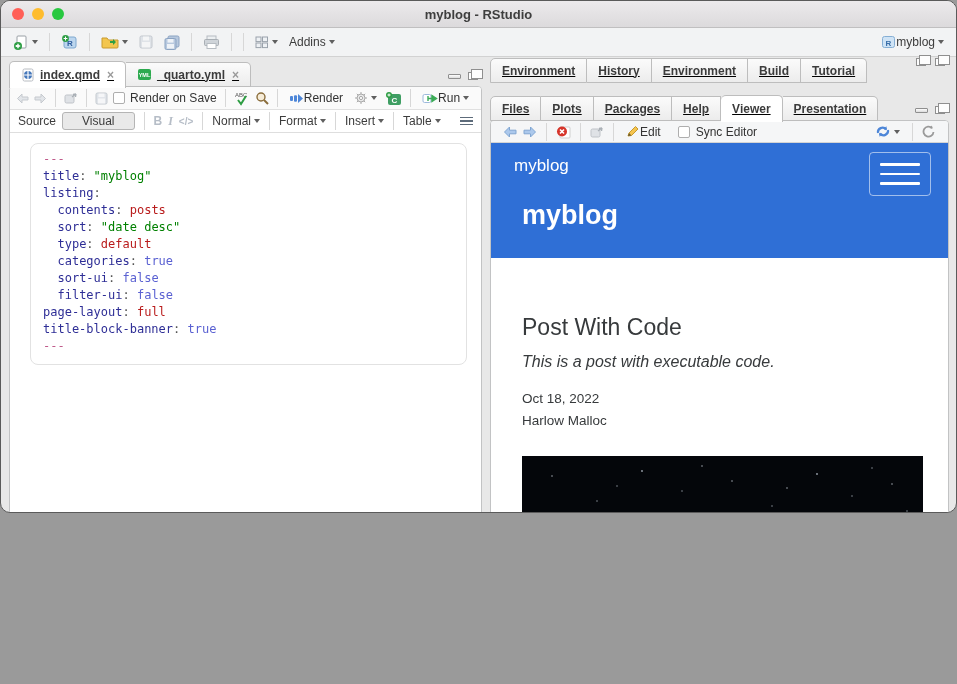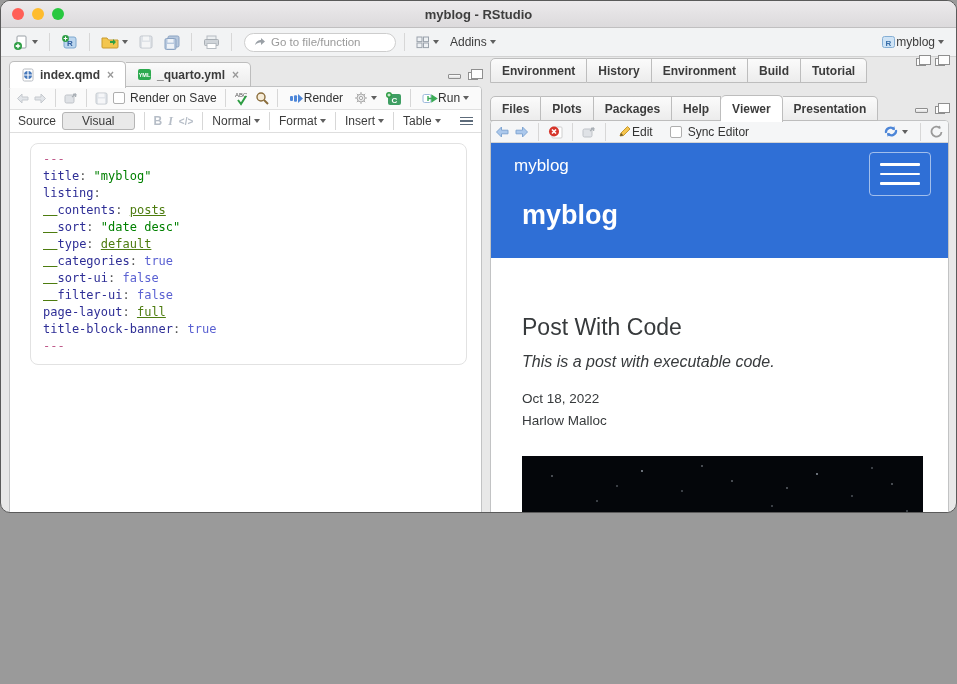--- a/index.html
+++ b/index.html
@@ -32,21 +32,21 @@
   .icon { display:inline-flex; align-items:center; justify-content:center; flex:none; }
 
   
   .editor-area { position:absolute; left:8px; top:57px; width:473px; height:588px; display:flex; flex-direction:column; }
   .console-card { position:absolute; left:8px; top:651px; width:473px; height:26px; background:linear-gradient(#efefef,#e3e3e3);
     border:1px solid #c3c3c3; border-radius:4px; display:flex; align-items:center; padding:0 10px; }
   .env-tabbar { position:absolute; left:489px; top:57px; width:459px; height:29px; display:flex; align-items:flex-start; }
   .files-area { position:absolute; left:489px; top:91px; width:459px; height:585px; display:flex; flex-direction:column; }
 
   .tabbar { display:flex; align-items:flex-end; height:29px; position:relative; z-index:2; }
-  .tabgroup { display:flex; align-items:flex-end; }
+  .tabgroup { display:flex; align-items:flex-end;text-decoration:underline; }
   .tab { height:25px; display:flex; align-items:center; gap:5px; padding:0 11px; font-size:12px; font-weight:bold;
     color:#3c3c3c; background:linear-gradient(#fbfbfb,#ececec); border:1px solid #bdbdbd; border-left:none; white-space:nowrap; }
   .tab:first-child { border-left:1px solid #bdbdbd; border-top-left-radius:5px; }
   .tab:last-child { border-top-right-radius:5px; }
   .tab.active { background:#fff; height:27px; margin-bottom:-1px; border-bottom:none; z-index:3;
     border-top-left-radius:5px; border-top-right-radius:5px; }
   .tab .close { color:#9a9a9a; font-size:12px; margin-left:2px; }
   .bar-icons { margin-left:auto; display:flex; align-items:center; gap:7px; padding:0 4px 7px 0; }
   .ico-min { width:13px; height:5px; border:1px solid #8f8f8f; border-radius:1px; background:linear-gradient(#fdfdfd,#dcdcdc); }
   .ico-max { width:10px; height:8px; border:1px solid #8f8f8f; background:#fdfdfd; position:relative; }
@@ -67,35 +67,35 @@
   .fmt-dis.it { font-style:italic; font-family:"Liberation Serif",serif; }
   .dd { display:flex; align-items:center; }
   .outline-ico { margin-left:auto; width:13px; display:flex; flex-direction:column; gap:2px; }
   .outline-ico span { height:1.5px; background:#5d6b7a; }
 
   
   .ed-content { flex:1; background:#fff; overflow:hidden; }
   .yaml-box { margin:10px 14px 0 20px; border:1px solid #e2e2e2; border-radius:8px; padding:7px 12px 9px;
     font-family:"DejaVu Sans Mono","Liberation Mono",monospace; font-size:12px; line-height:17px; white-space:pre; }
   .tok-key { color:var(--c-key); } .tok-str { color:var(--c-str); } .tok-bool { color:var(--c-bool); }
-  .tok-delim { color:var(--c-delim); } .tok-plain { color:#4d7c0f;text-decoration:underline; } .tok-punc { color:#555; }
+  .tok-delim { color:var(--c-delim); } .tok-plain { color:#b91c1c; } .tok-punc { color:#555; }
 
   .statusbar { height:19px; border-top:7px solid #d946ef; background:#f4f4f4; display:flex; align-items:center;
     font-size:11.5px; color:#333; }
   .statusbar .left { padding:0 8px; display:flex; align-items:center; gap:4px; }
   .statusbar .right { margin-left:auto; border-left:1px solid #d8d8d8; height:100%; display:flex; align-items:center;
     padding:0 8px; gap:4px; }
   .updown { display:inline-flex; flex-direction:column; line-height:4px; font-size:6px; color:#555; }
 
   .console-card .bar-icons { padding:0; }
   .console-title { font-size:12px; color:#2e2e2e; }
 
   
   .viewer-toolbar { height:22px; background:#f5f6f7; border-bottom:1px solid #d4d4d4; display:flex; align-items:center;
-    padding:0 4px; gap:6px; font-size:12px; color:#333; }
+    padding:0 12px; gap:6px; font-size:12px; color:#333; }
   .viewer-content { flex:1; background:#fff; overflow:hidden; position:relative;
     font-family:"Liberation Sans",sans-serif; }
 
   
   .banner { background:var(--banner-blue); color:#fff; position:relative; }
   .brand-row { padding:13px 17px 0 23px; }
   .brand { font-size:17px; font-weight:normal; }
   .hamburger { position:absolute; top:9px; right:17px; width:62px; height:44px; border:1px solid rgba(255,255,255,.55);
     border-radius:4px; display:flex; flex-direction:column; justify-content:center; align-items:center; gap:7px; }
   .hamburger span { width:40px; height:2.5px; background:#fff; border-radius:1px; }
@@ -183,28 +183,20 @@
     <span class="tb-btn">
       <span class="icon">
         <svg width="17" height="14">
             <rect x="4" y="1" width="9" height="4" fill="#eceff1" stroke="#b6bcc2"></rect>
             <rect x="1.5" y="4.5" width="14" height="6" rx="1" fill="#cfd4d9" stroke="#a8aeb4"></rect>
             <rect x="4" y="8.5" width="9" height="5" fill="#fff" stroke="#b6bcc2"></rect>
           </svg>
       </span>
     </span>
     <span class="sep"></span>
-    <span class="goto-box">
-      <span class="icon">
-        <svg width="12" height="10">
-            <path d="M1 8 C2 4 5 3 7 3 L7 1 L11 4.5 L7 8 L7 5.5 C5 5.5 3 6 1 8 Z" fill="#9aa0a6"></path>
-          </svg>
-      </span>
-      <span class="goto-ph">Go to file/function</span>
-    </span>
     <span class="sep"></span>
     <span class="tb-btn">
       <span class="icon">
         <svg width="14" height="13">
             <g fill="#eef1f4" stroke="#9aa2ab">
               <rect x="1" y="1" width="5" height="4.6"></rect>
               <rect x="7.5" y="1" width="5" height="4.6"></rect>
               <rect x="1" y="7" width="5" height="4.6"></rect>
               <rect x="7.5" y="7" width="5" height="4.6"></rect>
             </g>

